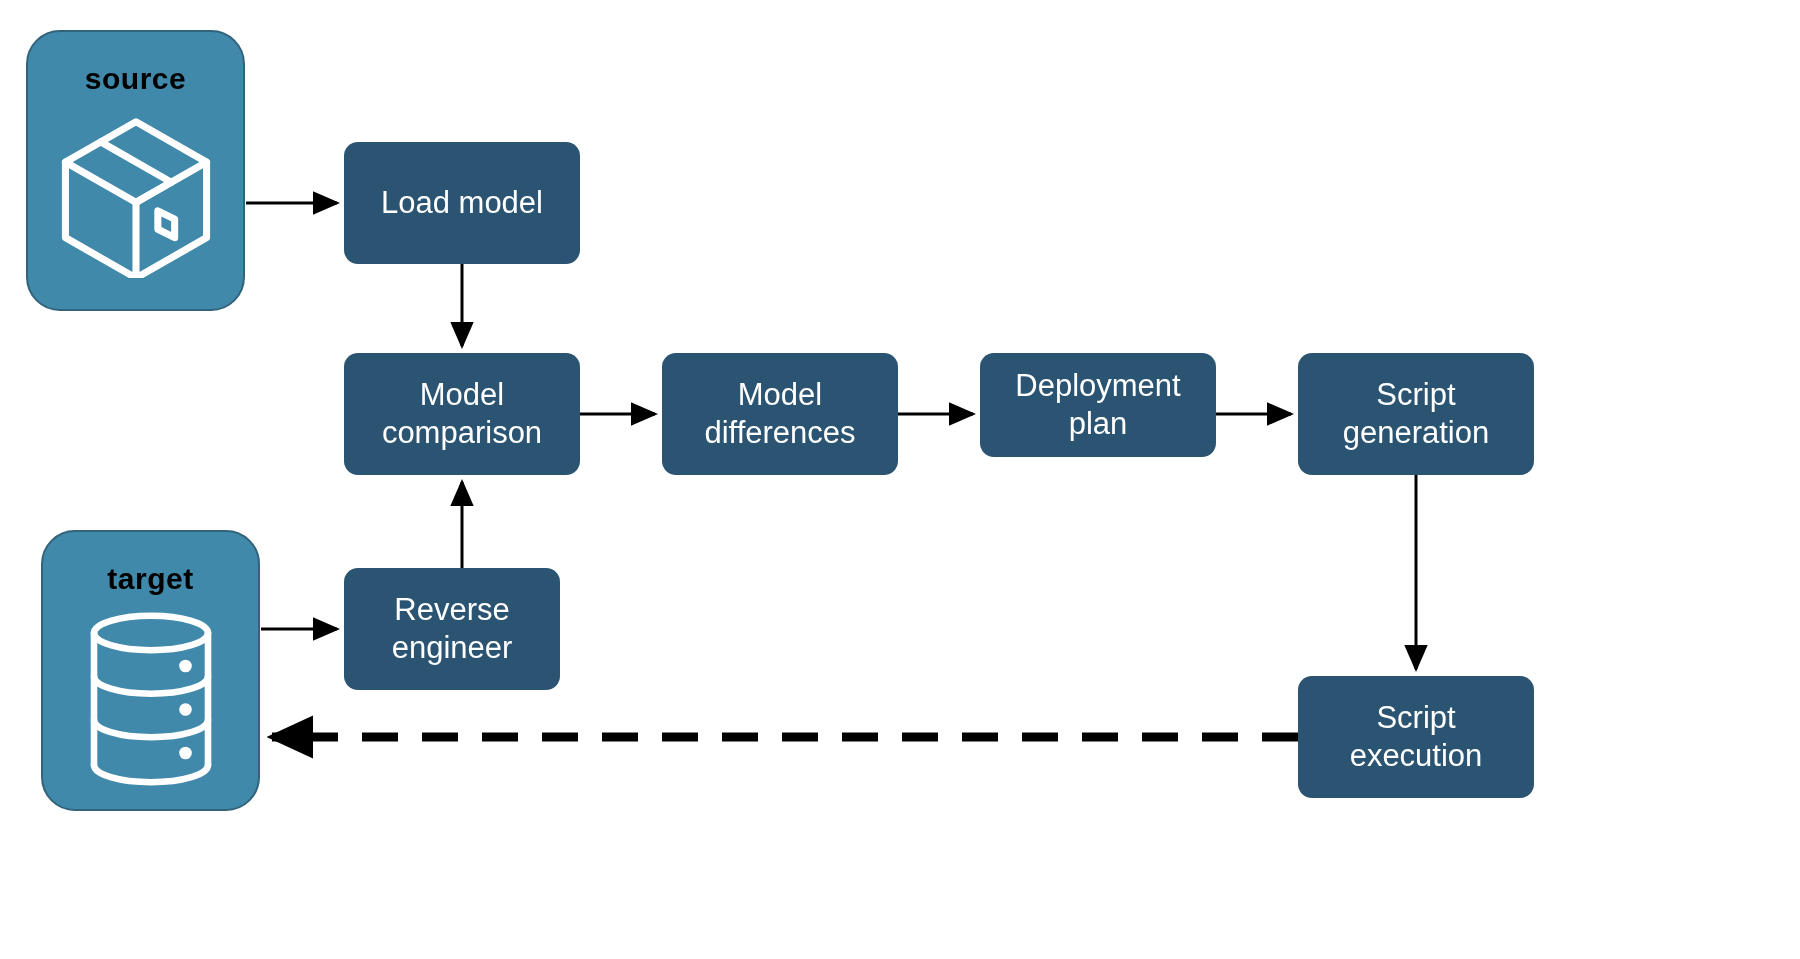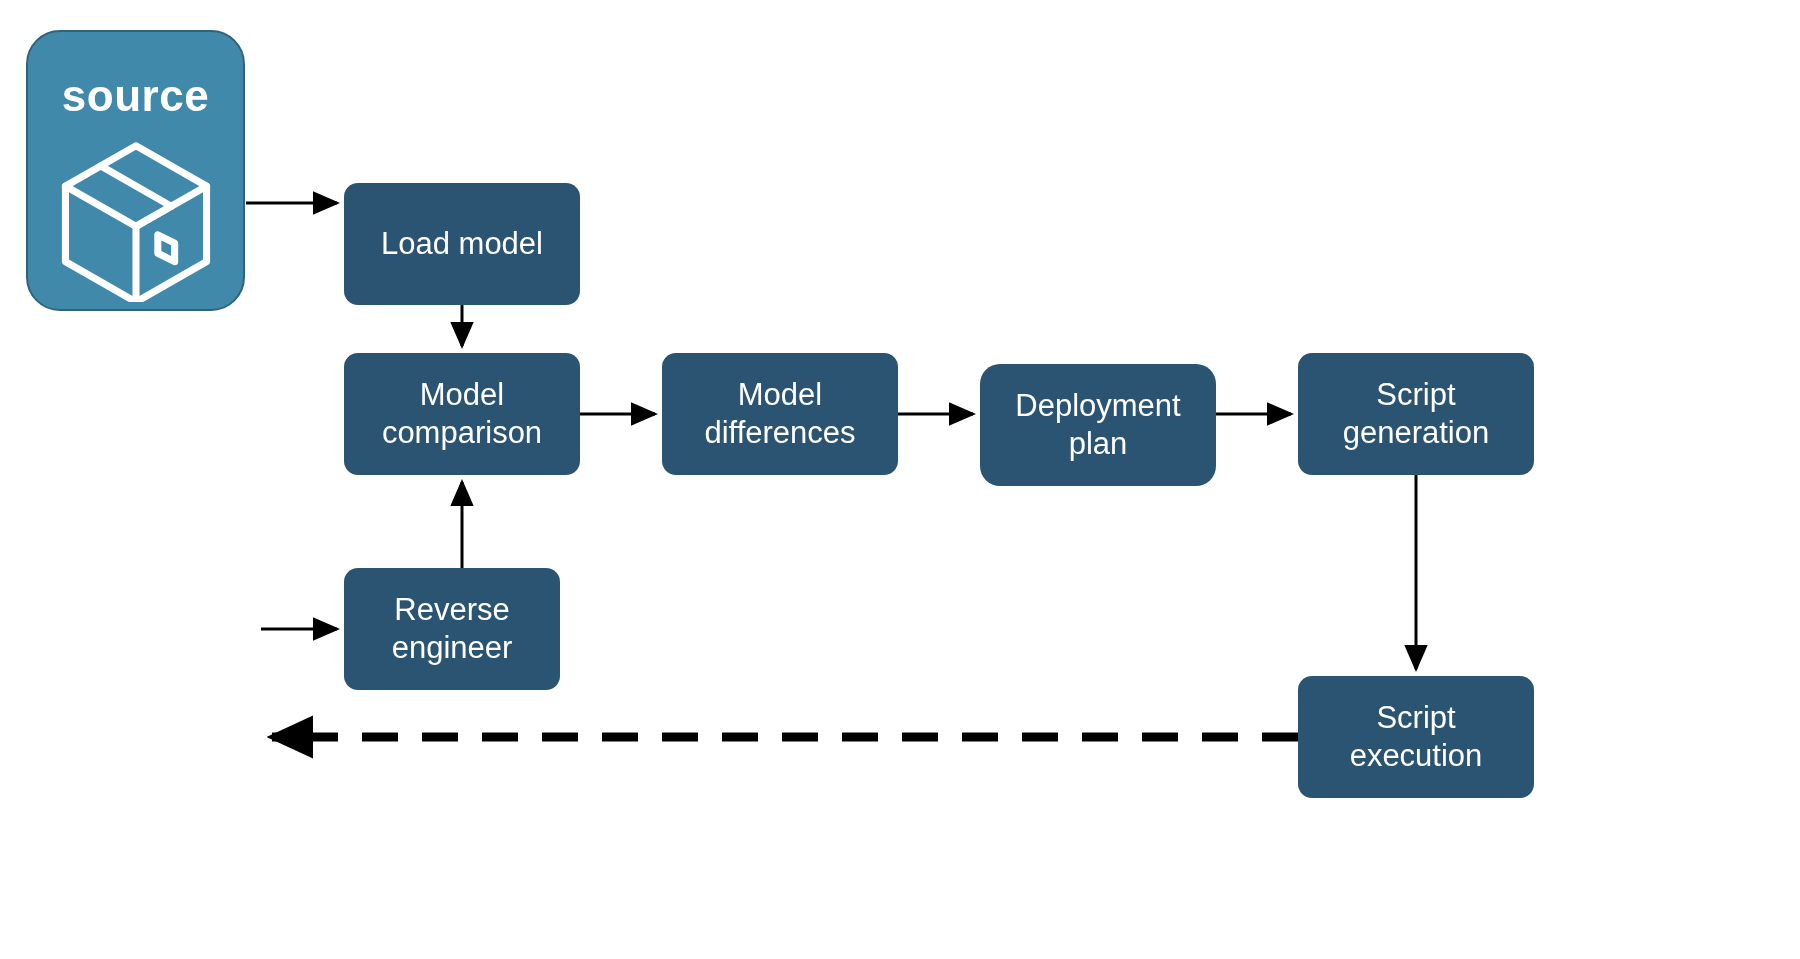--- a/index.html
+++ b/index.html
@@ -28,26 +28,26 @@
     position: absolute;
     background: #4189AB;
     border: 2px solid #31637B;
     border-radius: 34px;
     box-sizing: border-box;
     display: flex;
     flex-direction: column;
     align-items: center;
   }
   .endpoint-label {
-    color: #ffffff;
+    color: #000000;
     font-weight: bold;
-    font-size: 44px;
+    font-size: 30px;
     letter-spacing: 0.5px;
     line-height: 1;
-    margin-top: 42px;
+    margin-top: 32px;
   }
   .endpoint-icon {
     margin-top: 16px;
   }
 
   
   .node {
     position: absolute;
     background: #2B5472;
     border-radius: 14px;
@@ -111,30 +111,52 @@
 
           <path d="M29 19 L71 43"></path>
           <path d="M50 55 L71 43"></path>
 
           <path d="M63 60 L73 65 L73 76 L63 71 Z"></path>
         </g>
       </svg>
     </div>
   </div>
 
+  <div class="endpoint" style="left:41px; top:530px; width:219px; height:281px;">
+    <div class="endpoint-label">target</div>
+    <div class="endpoint-icon">
+      <svg width="150" height="178" viewBox="0 0 100 118" xmlns="http://www.w3.org/2000/svg">
+        <g fill="none" stroke="#ffffff" stroke-width="4.4" stroke-linejoin="round" stroke-linecap="round">
 
-  <div class="node" style="left:344px; top:142px; width:236px; height:122px;margin-top:41px;">Load model</div>
+          <ellipse cx="50" cy="15" rx="38" ry="11.5"></ellipse>
+
+          <path d="M12 15 L12 103"></path>
+          <path d="M88 15 L88 103"></path>
+
+          <path d="M12 103 A38 11.5 0 0 0 88 103"></path>
+
+          <path d="M12 44 A38 11.5 0 0 0 88 44"></path>
+          <path d="M12 73 A38 11.5 0 0 0 88 73"></path>
+        </g>
+        <circle cx="73" cy="37" r="4.2" fill="#ffffff"></circle>
+        <circle cx="73" cy="66" r="4.2" fill="#ffffff"></circle>
+        <circle cx="73" cy="95" r="4.2" fill="#ffffff"></circle>
+      </svg>
+    </div>
+  </div>
+
+  <div class="node" style="left:344px; top:142px; width:236px; height:122px;">Load model</div>
 
   <div class="node" style="left:344px; top:353px; width:236px; height:122px;">Model
 comparison</div>
 
   <div class="node" style="left:662px; top:353px; width:236px; height:122px;">Model
 differences</div>
 
-  <div class="node" style="left:980px; top:364px; width:236px; height:122px;border-radius:20px;">Deployment
+  <div class="node" style="left:980px; top:353px; width:236px; height:104px;">Deployment
 plan</div>
 
   <div class="node" style="left:1298px; top:353px; width:236px; height:122px;">Script
 generation</div>
 
   <div class="node" style="left:344px; top:568px; width:216px; height:122px;">Reverse
 engineer</div>
 
   <div class="node" style="left:1298px; top:676px; width:236px; height:122px;">Script
 execution</div>

